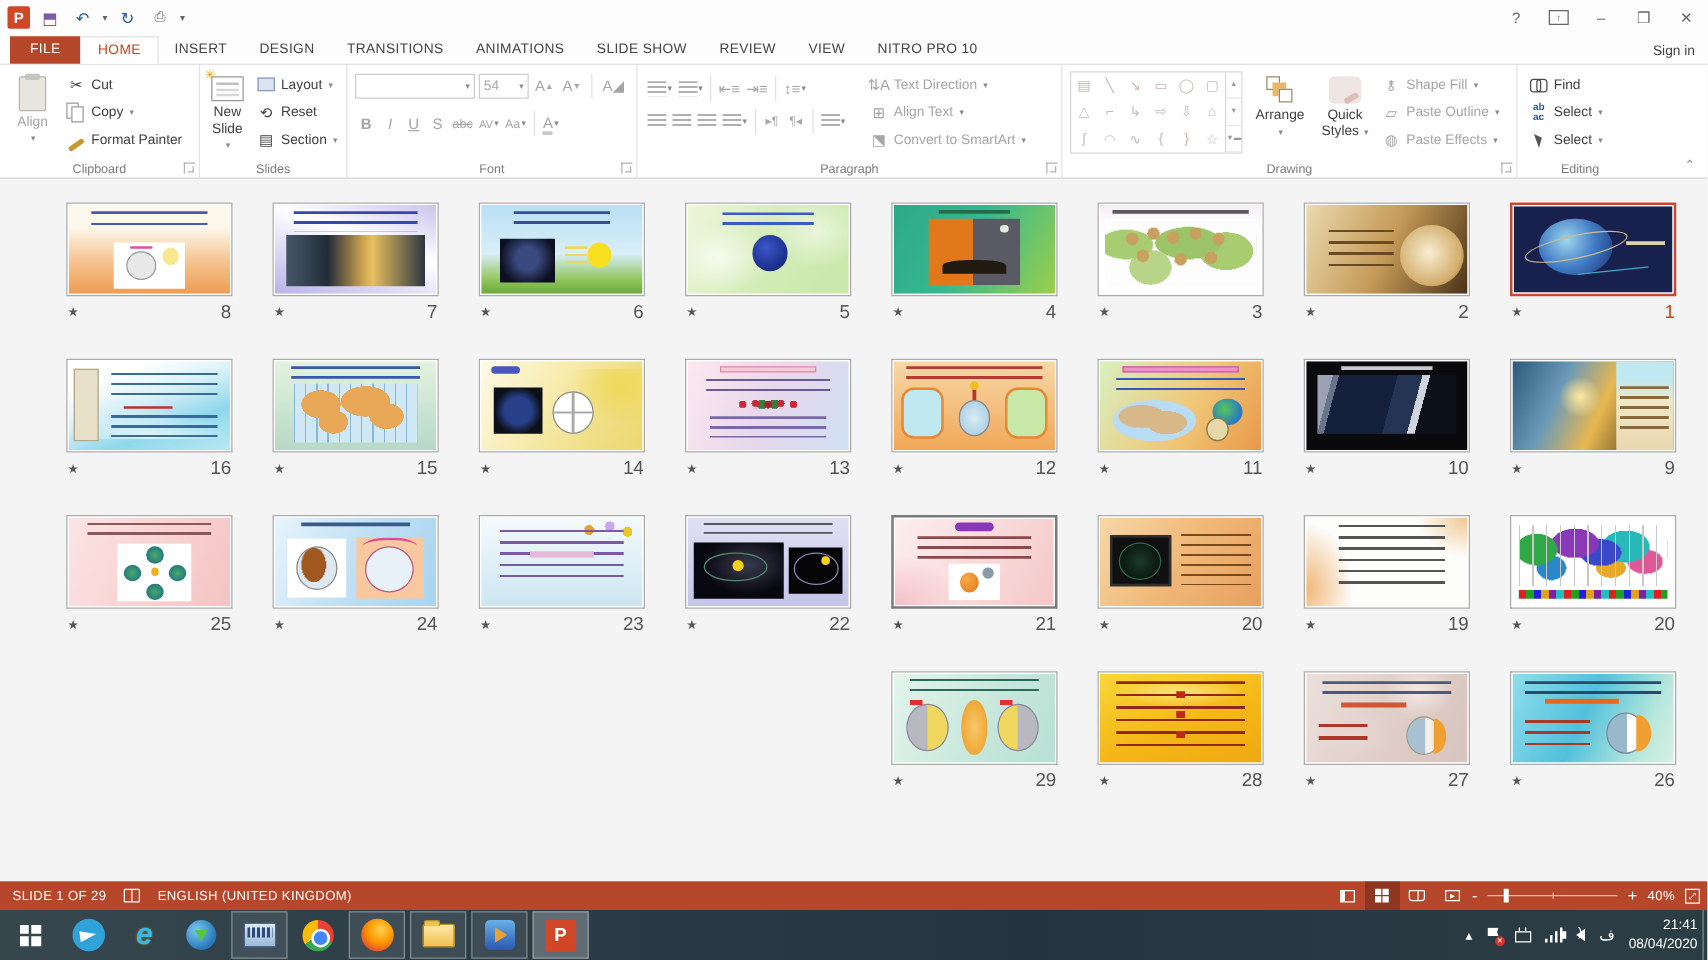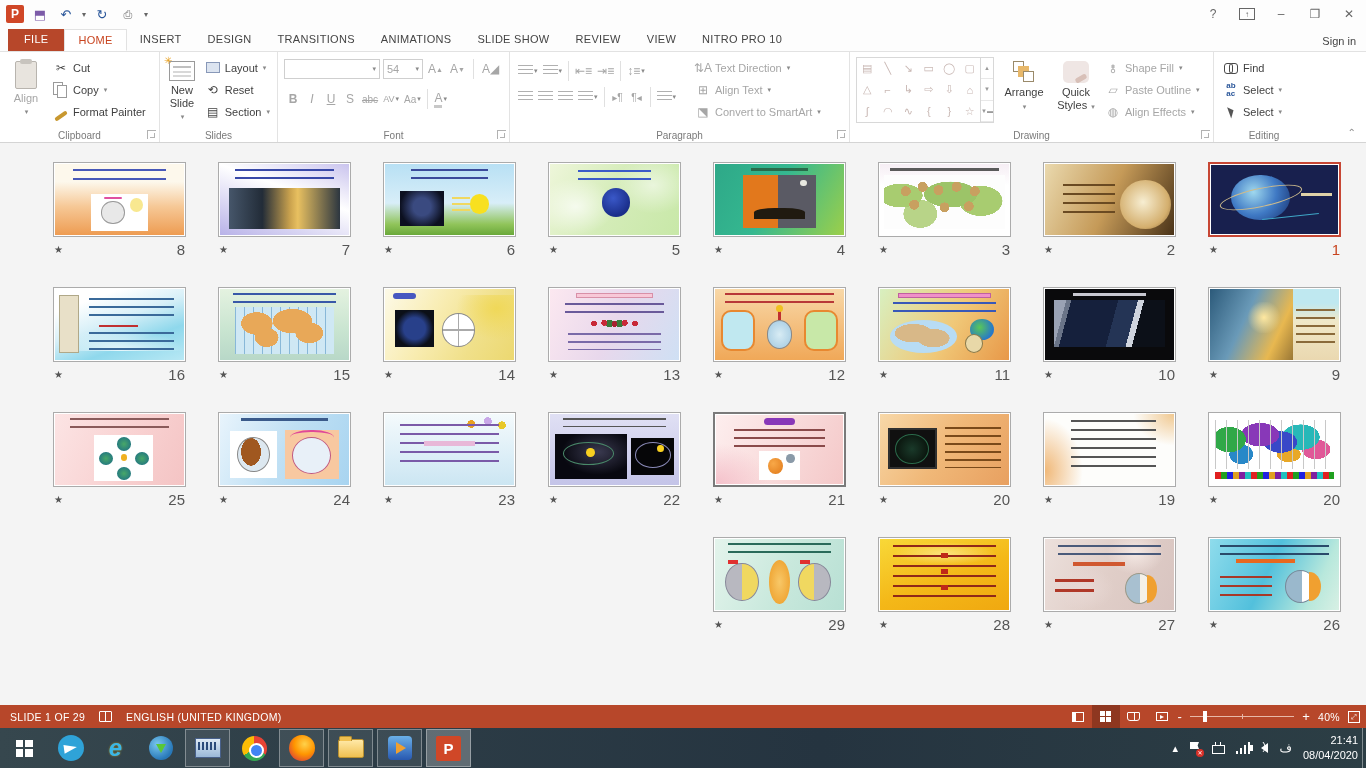--- a/index.html
+++ b/index.html
@@ -397,21 +397,21 @@
           <span>Shape Fill</span>
           <span class="caret">▾</span>
         </div>
       <div class="srow dis">
           <span class="i16">▱</span>
           <span>Paste Outline</span>
           <span class="caret">▾</span>
         </div>
       <div class="srow dis">
           <span class="i16">◍</span>
-          <span>Align Effects</span>
+          <span>Paste Effects</span>
           <span class="caret">▾</span>
         </div>
     </div>
     <div class="rlabel">Drawing</div>
     <div class="dlg"></div>
   </div>
 
   <div class="rgroup" style="width:100px;border-right:none">
     <div class="smallcol">
       <div class="srow en">

